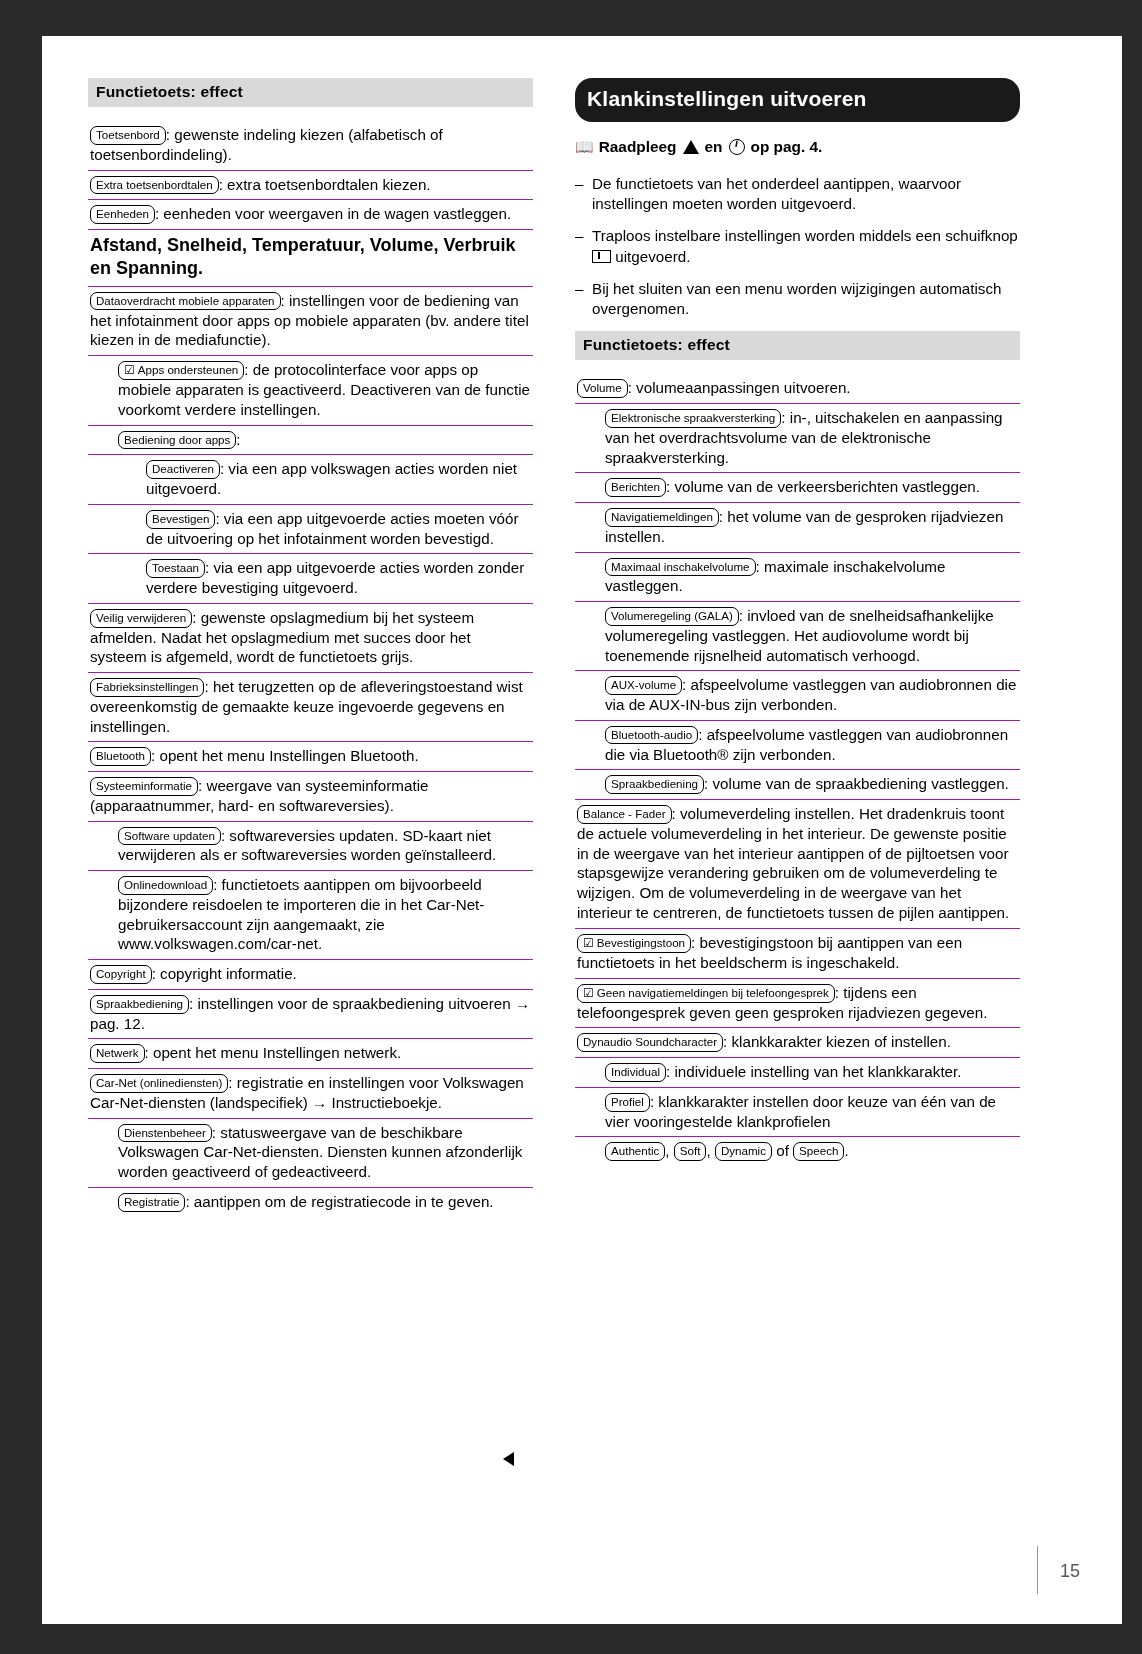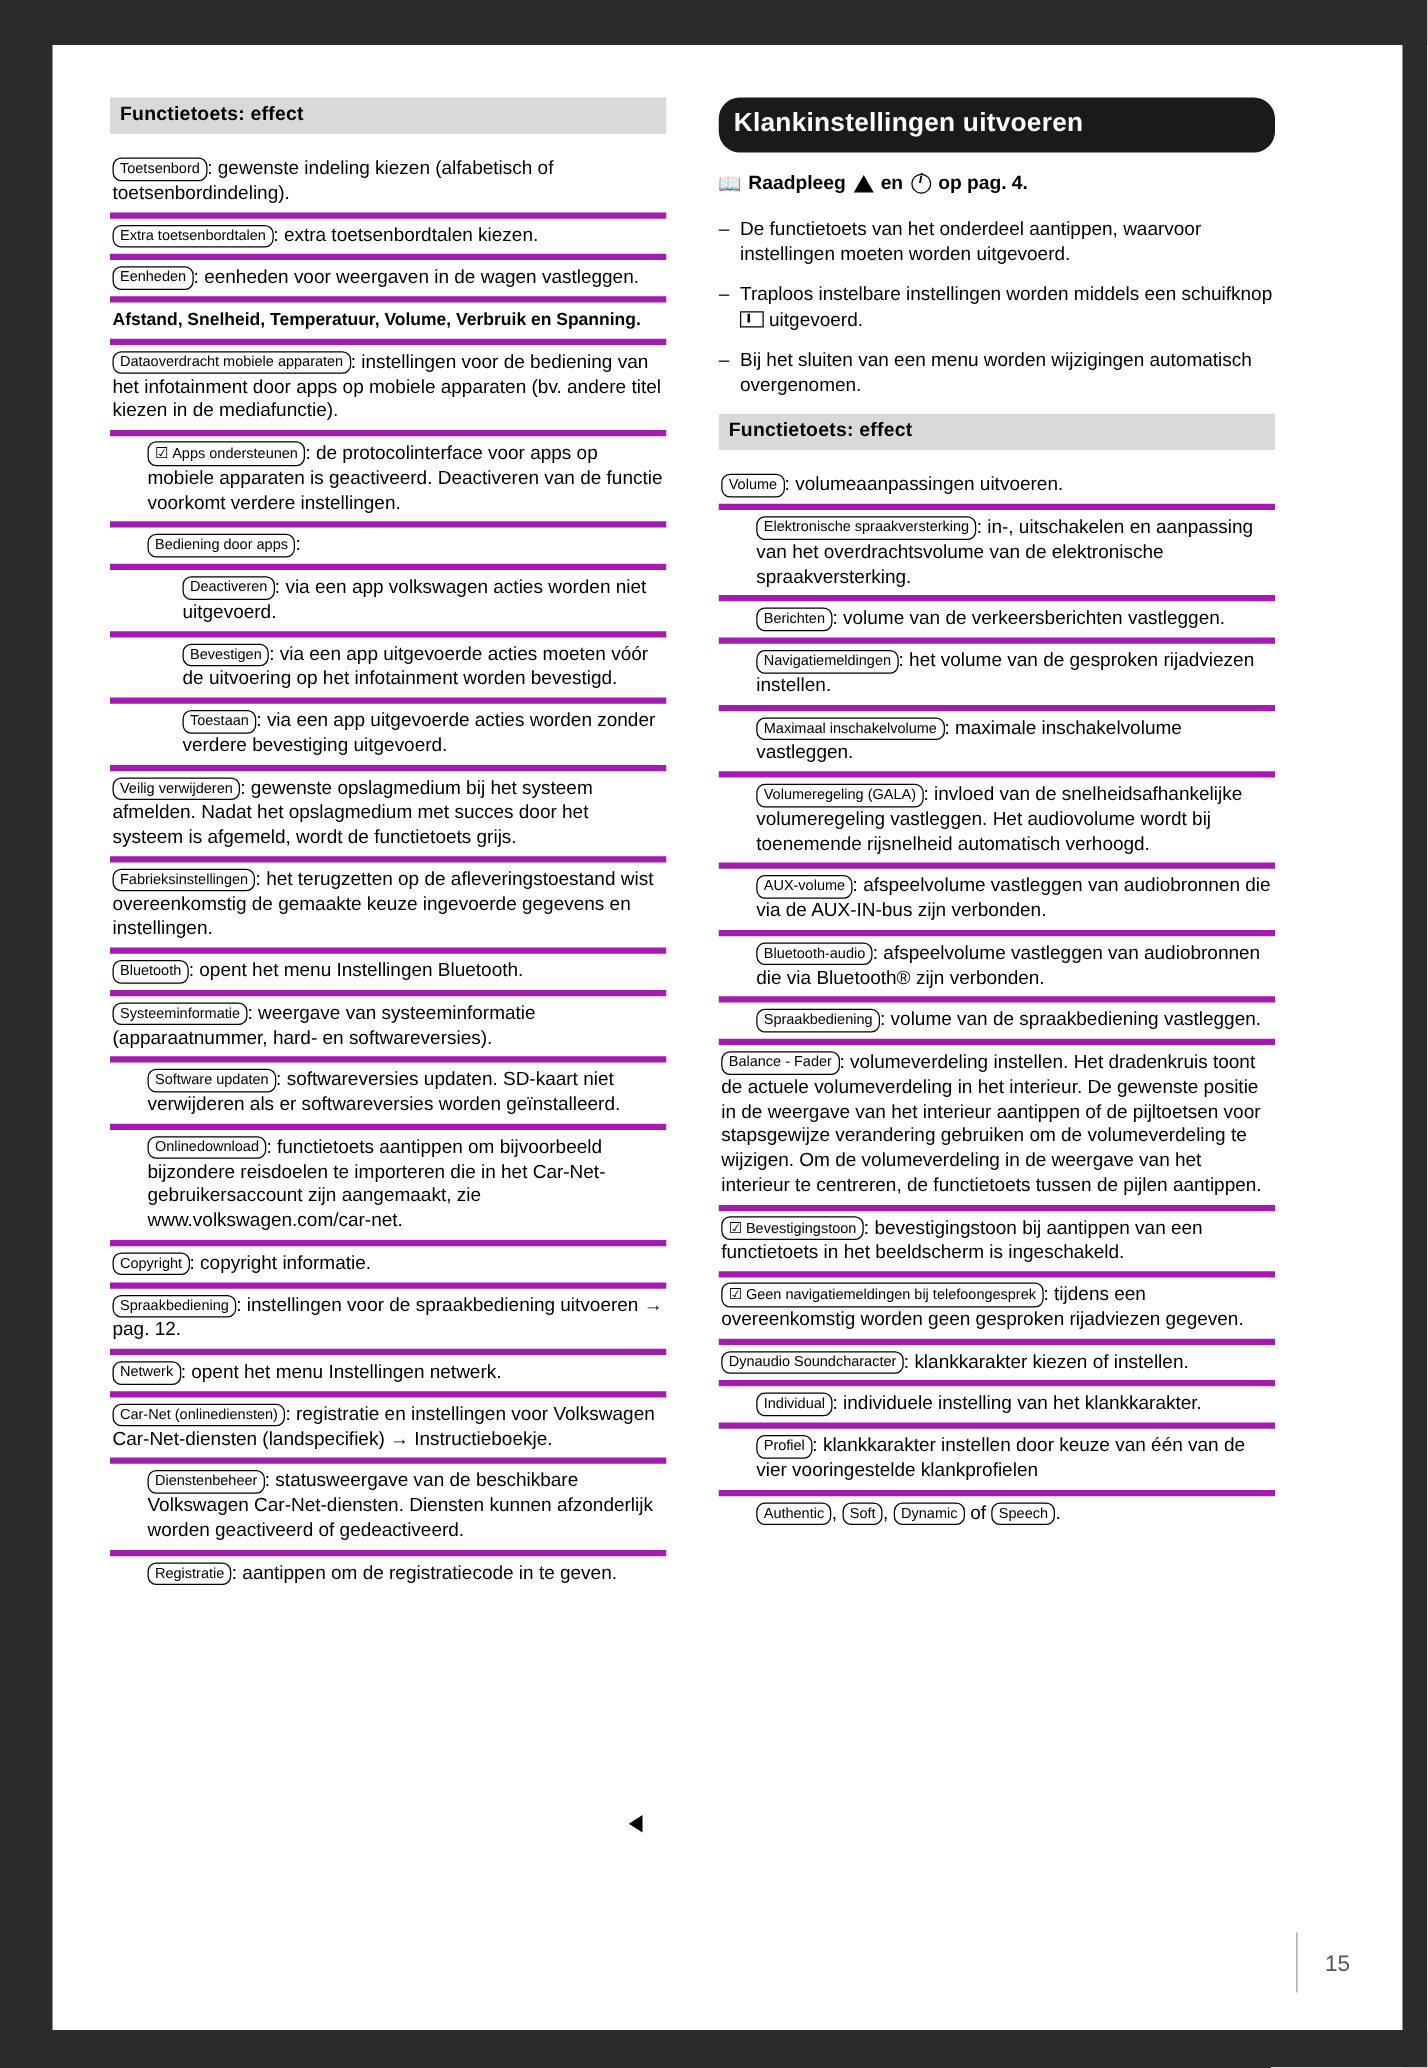--- a/index.html
+++ b/index.html
@@ -75,21 +75,21 @@
     font-size: 21px;
     padding: 9px 12px 11px 12px;
     letter-spacing: 0.2px;
     border-radius: 17px;
   }
 
   .row {
     font-size: 15.2px;
     line-height: 1.30;
     padding: 4px 2px 5px 2px;
-    border-bottom: 5px solid #a21caf;
+    border-bottom: 1px solid #a21caf;
     text-align: left;
   }
   .row.nb { border-bottom: none; }
   .ind1 { padding-left: 30px; }
   .ind2 { padding-left: 58px; }
 
   
   .k {
     display: inline-block;
     border: 1px solid #000;
@@ -209,21 +209,21 @@
   <div class="frame-right"></div>
 
   <div class="content">
 
     <div class="col col-left">
       <div class="sec-head">Functietoets: effect</div>
       <div id="left-rows">
           <div class="row"><span class="k">Toetsenbord</span><span>: gewenste indeling kiezen (alfabetisch of toetsenbordindeling).</span></div>
           <div class="row"><span class="k">Extra toetsenbordtalen</span><span>: extra toetsenbordtalen kiezen.</span></div>
           <div class="row"><span class="k">Eenheden</span><span>: eenheden voor weergaven in de wagen vastleggen.</span></div>
-          <div class="row"><span style="font-weight: bold; font-size: 14px;">Afstand, Snelheid, Temperatuur, Volume, Verbruik en Spanning.</span></div>
+          <div class="row"><span style="font-weight: bold; font-size: 18px;">Afstand, Snelheid, Temperatuur, Volume, Verbruik en Spanning.</span></div>
           <div class="row"><span class="k">Dataoverdracht mobiele apparaten</span><span>: instellingen voor de bediening van het infotainment door apps op mobiele apparaten (bv. andere titel kiezen in de mediafunctie).</span></div>
           <div class="row ind1"><span class="k chk">Apps ondersteunen</span><span>: de protocolinterface voor apps op mobiele apparaten is geactiveerd. Deactiveren van de functie voorkomt verdere instellingen.</span></div>
           <div class="row ind1"><span class="k">Bediening door apps</span><span>:</span></div>
           <div class="row ind2"><span class="k">Deactiveren</span><span>: via een app volkswagen acties worden niet uitgevoerd.</span></div>
           <div class="row ind2"><span class="k">Bevestigen</span><span>: via een app uitgevoerde acties moeten vóór de uitvoering op het infotainment worden bevestigd.</span></div>
           <div class="row ind2"><span class="k">Toestaan</span><span>: via een app uitgevoerde acties worden zonder verdere bevestiging uitgevoerd.</span></div>
           <div class="row"><span class="k">Veilig verwijderen</span><span>: gewenste opslagmedium bij het systeem afmelden. Nadat het opslagmedium met succes door het systeem is afgemeld, wordt de functietoets grijs.</span></div>
           <div class="row"><span class="k">Fabrieksinstellingen</span><span>: het terugzetten op de afleveringstoestand wist overeenkomstig de gemaakte keuze ingevoerde gegevens en instellingen.</span></div>
           <div class="row"><span class="k">Bluetooth</span><span>: opent het menu Instellingen Bluetooth.</span></div>
           <div class="row"><span class="k">Systeeminformatie</span><span>: weergave van systeeminformatie (apparaatnummer, hard- en softwareversies).</span></div>
@@ -275,21 +275,21 @@
           <div class="row ind1"><span class="k">Elektronische spraakversterking</span><span>: in-, uitschakelen en aanpassing van het overdrachtsvolume van de elektronische spraakversterking.</span></div>
           <div class="row ind1"><span class="k">Berichten</span><span>: volume van de verkeersberichten vastleggen.</span></div>
           <div class="row ind1"><span class="k">Navigatiemeldingen</span><span>: het volume van de gesproken rijadviezen instellen.</span></div>
           <div class="row ind1"><span class="k">Maximaal inschakelvolume</span><span>: maximale inschakelvolume vastleggen.</span></div>
           <div class="row ind1"><span class="k">Volumeregeling (GALA)</span><span>: invloed van de snelheidsafhankelijke volumeregeling vastleggen. Het audiovolume wordt bij toenemende rijsnelheid automatisch verhoogd.</span></div>
           <div class="row ind1"><span class="k">AUX-volume</span><span>: afspeelvolume vastleggen van audiobronnen die via de AUX-IN-bus zijn verbonden.</span></div>
           <div class="row ind1"><span class="k">Bluetooth-audio</span><span>: afspeelvolume vastleggen van audiobronnen die via Bluetooth® zijn verbonden.</span></div>
           <div class="row ind1"><span class="k">Spraakbediening</span><span>: volume van de spraakbediening vastleggen.</span></div>
           <div class="row"><span class="k">Balance - Fader</span><span>: volumeverdeling instellen. Het dradenkruis toont de actuele volumeverdeling in het interieur. De gewenste positie in de weergave van het interieur aantippen of de pijltoetsen voor stapsgewijze verandering gebruiken om de volumeverdeling te wijzigen. Om de volumeverdeling in de weergave van het interieur te centreren, de functietoets tussen de pijlen aantippen.</span></div>
           <div class="row"><span class="k chk">Bevestigingstoon</span><span>: bevestigingstoon bij aantippen van een functietoets in het beeldscherm is ingeschakeld.</span></div>
-          <div class="row"><span class="k chk">Geen navigatiemeldingen bij telefoongesprek</span><span>: tijdens een overeenkomstig worden geen gesproken rijadviezen gegeven.</span></div>
+          <div class="row"><span class="k chk">Geen navigatiemeldingen bij telefoongesprek</span><span>: tijdens een telefoongesprek geven geen gesproken rijadviezen gegeven.</span></div>
           <div class="row"><span class="k">Dynaudio Soundcharacter</span><span>: klankkarakter kiezen of instellen.</span></div>
           <div class="row ind1"><span class="k">Individual</span><span>: individuele instelling van het klankkarakter.</span></div>
           <div class="row ind1"><span class="k">Profiel</span><span>: klankkarakter instellen door keuze van één van de vier vooringestelde klankprofielen</span></div>
           <div class="row ind1 nb"><span class="k">Authentic</span>, <span class="k">Soft</span>, <span class="k">Dynamic</span><span> of </span><span class="k">Speech</span>.</div>
         </div>
     </div>
 
     <div class="tri-end"></div>
   </div>
 

